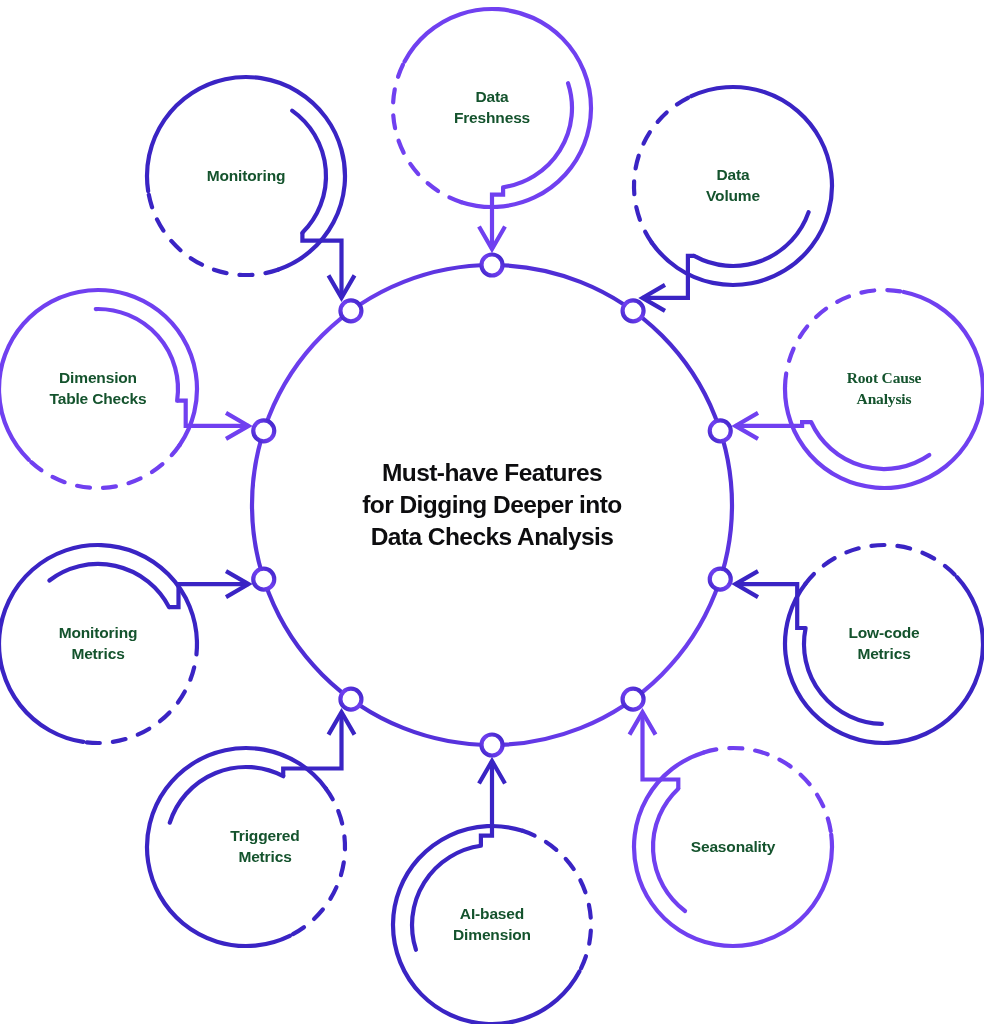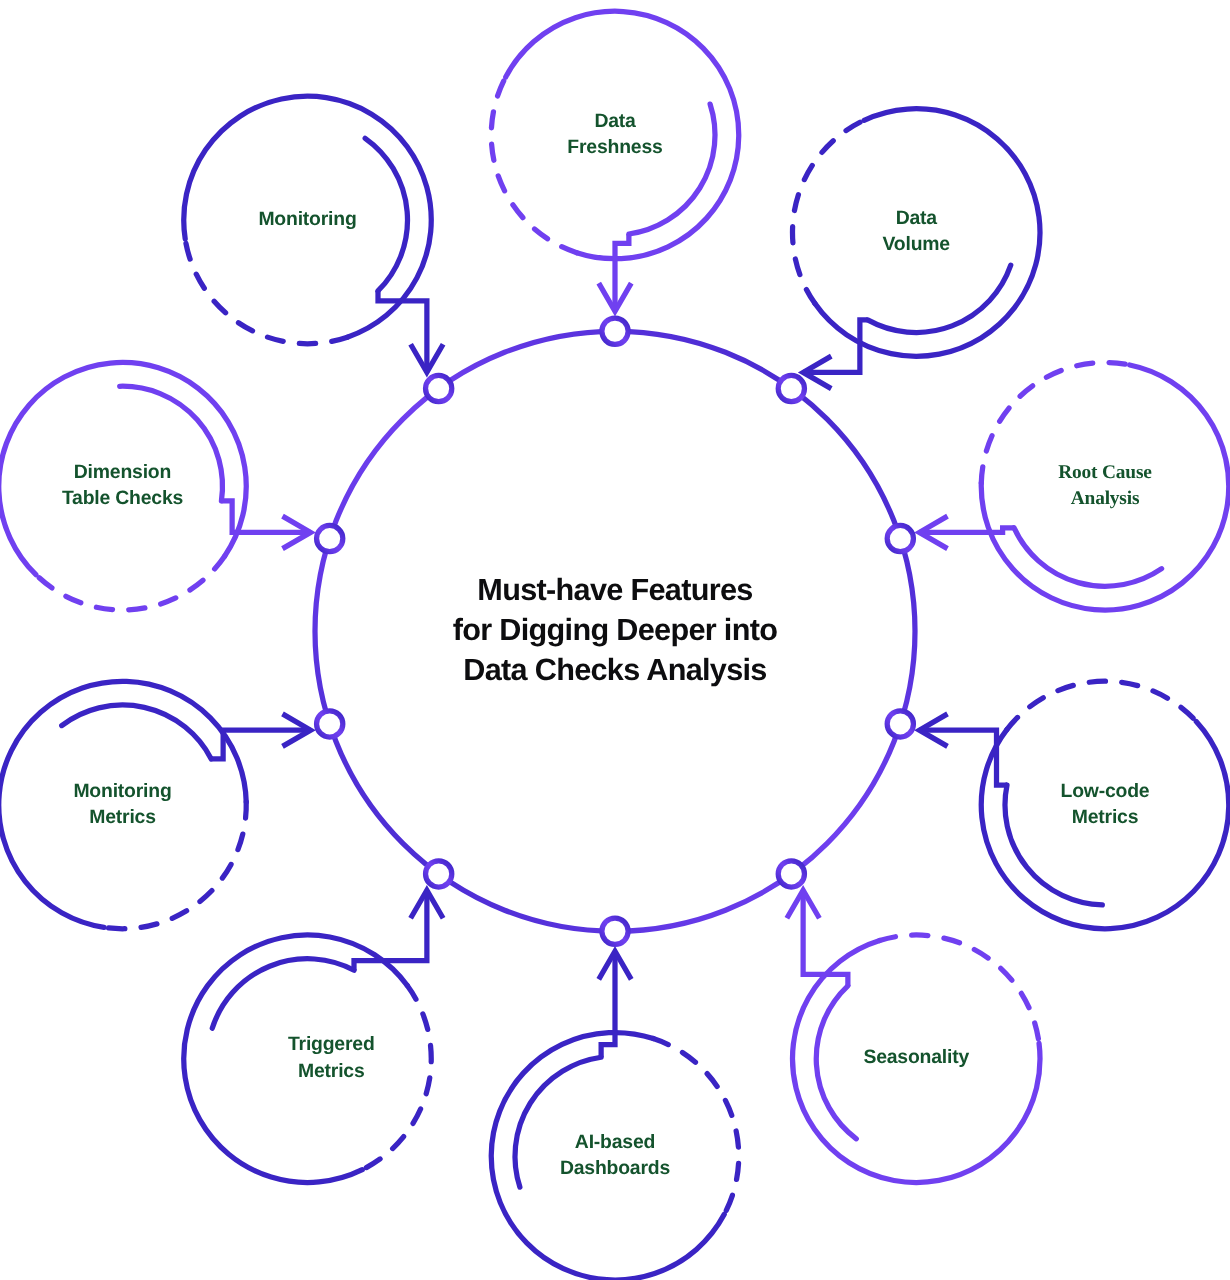--- a/index.html
+++ b/index.html
@@ -174,21 +174,21 @@
       <div class="bubble-label" style="left: 492px; top: 108px;">Data
 Freshness</div>
       <div class="bubble-label" style="left: 733px; top: 186px;">Data
 Volume</div>
       <div class="bubble-label" style="left: 884px; top: 389px; font-family: Liberation Serif, serif;">Root Cause
 Analysis</div>
       <div class="bubble-label" style="left: 884px; top: 644px;">Low-code
 Metrics</div>
       <div class="bubble-label" style="left: 733px; top: 847px;">Seasonality</div>
       <div class="bubble-label" style="left: 492px; top: 925px;">AI-based
-Dashboards</div>
+Dimension</div>
       <div class="bubble-label" style="left: 246px; top: 847px; padding-left: 38px;">Triggered
 Metrics</div>
       <div class="bubble-label" style="left: 98px; top: 644px;">Monitoring
 Metrics</div>
       <div class="bubble-label" style="left: 98px; top: 389px;">Dimension
 Table Checks</div>
       <div class="bubble-label" style="left: 246px; top: 176px;">Monitoring</div>
     </div>
 
 </div>

